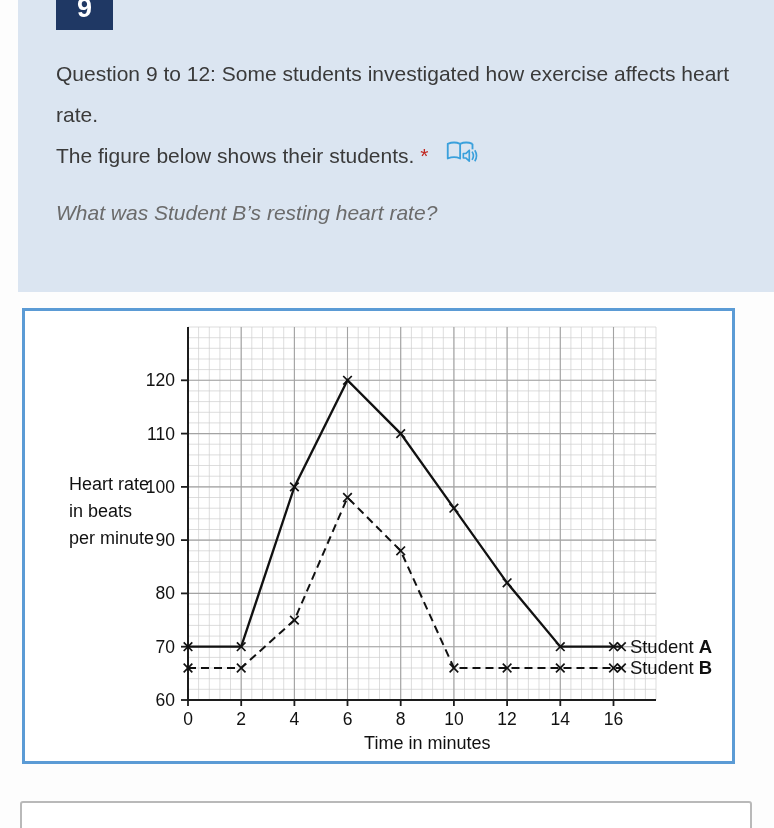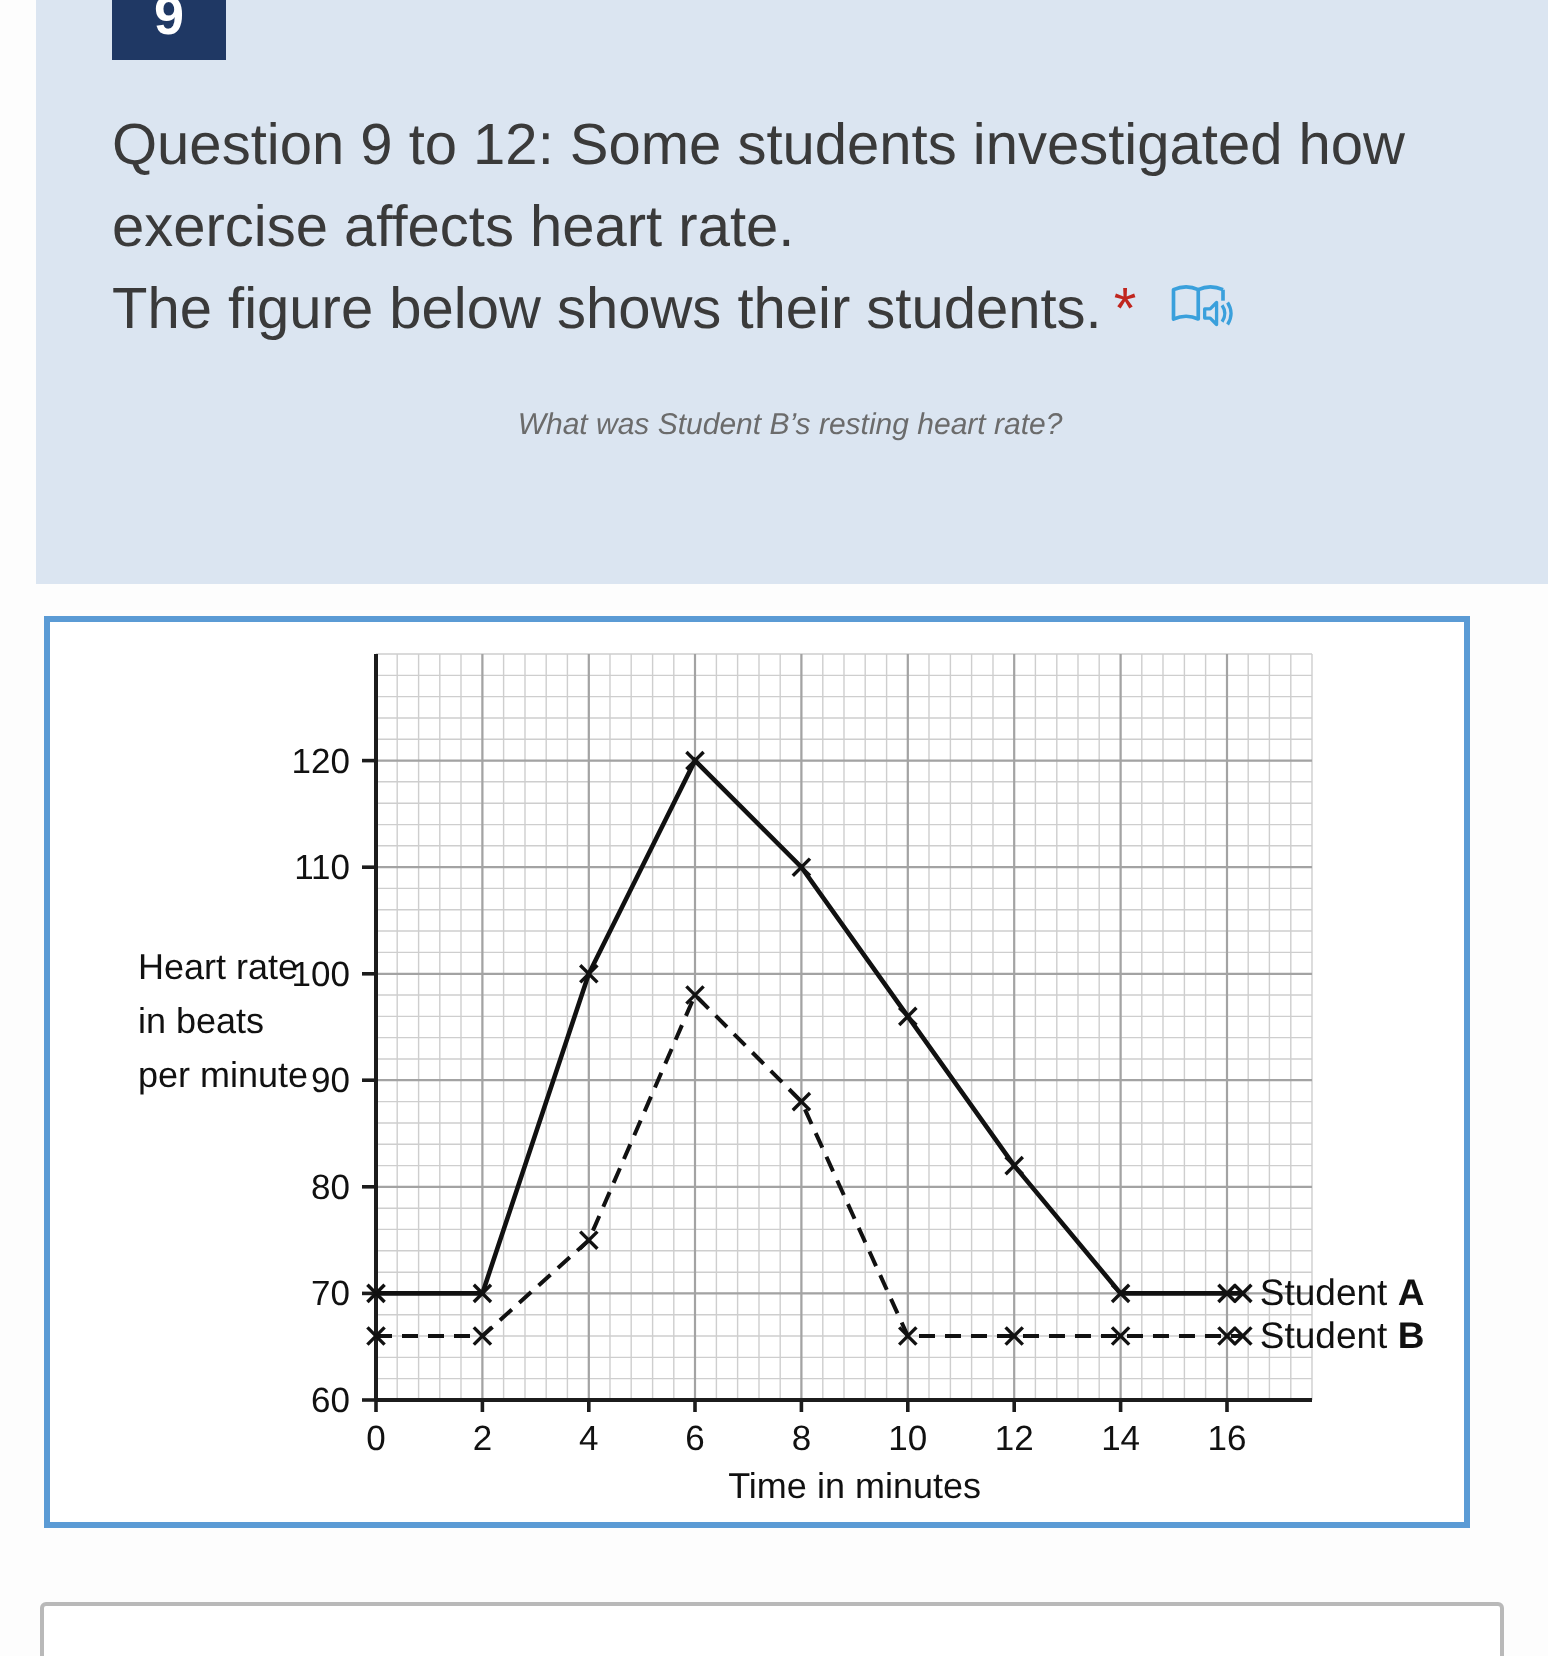--- a/index.html
+++ b/index.html
@@ -17,26 +17,26 @@
   .badge{
     width:57px;height:30px;margin-top:0;overflow:hidden;
     background:#1f3864;
   }
   .badge span{
     display:block;margin-top:-11px;text-align:center;
     color:#ffffff;font-size:27px;font-weight:bold;line-height:38px;
   }
   .q-text{
     margin-top:23px;
-    color:#3a3a3a;font-size:29px;line-height:41px;
+    color:#3a3a3a;font-size:21px;line-height:41px;
   }
   .req{color:#c0261f;margin-left:6px;}
   .reader{display:inline-block;vertical-align:-4px;margin-left:16px;cursor:pointer;}
   .subq{
-    margin-top:19px;color:#6b6b6b;font-style:italic;font-size:15px;line-height:28px;text-align:center;
+    margin-top:19px;color:#6b6b6b;font-style:italic;font-size:21px;line-height:28px;
   }
   .chart-box{
     position:absolute;left:22px;top:308px;width:707px;height:450px;
     border:3px solid #5b9bd5;background:#ffffff;
   }
   .chart-box svg{display:block;width:707px;height:450px;}
   .answer-box{
     position:absolute;left:20px;top:801px;width:732px;height:40px;
     background:#ffffff;border:2px solid #b9b9b9;border-radius:3px;
     box-sizing:border-box;

